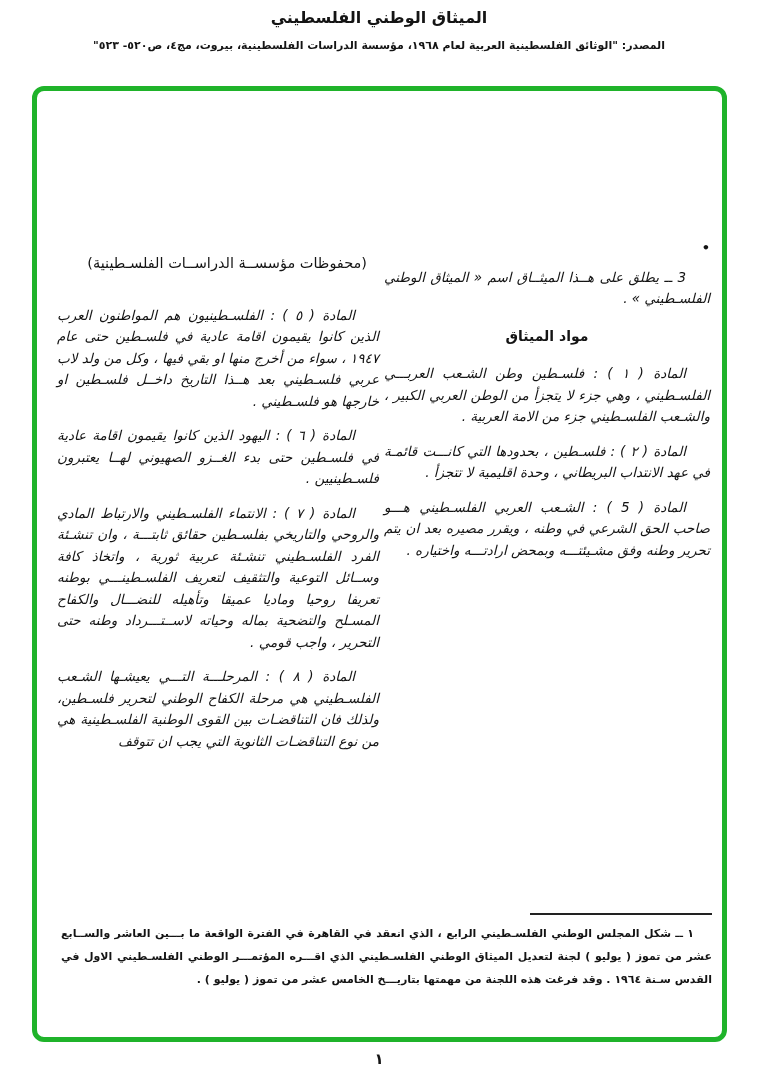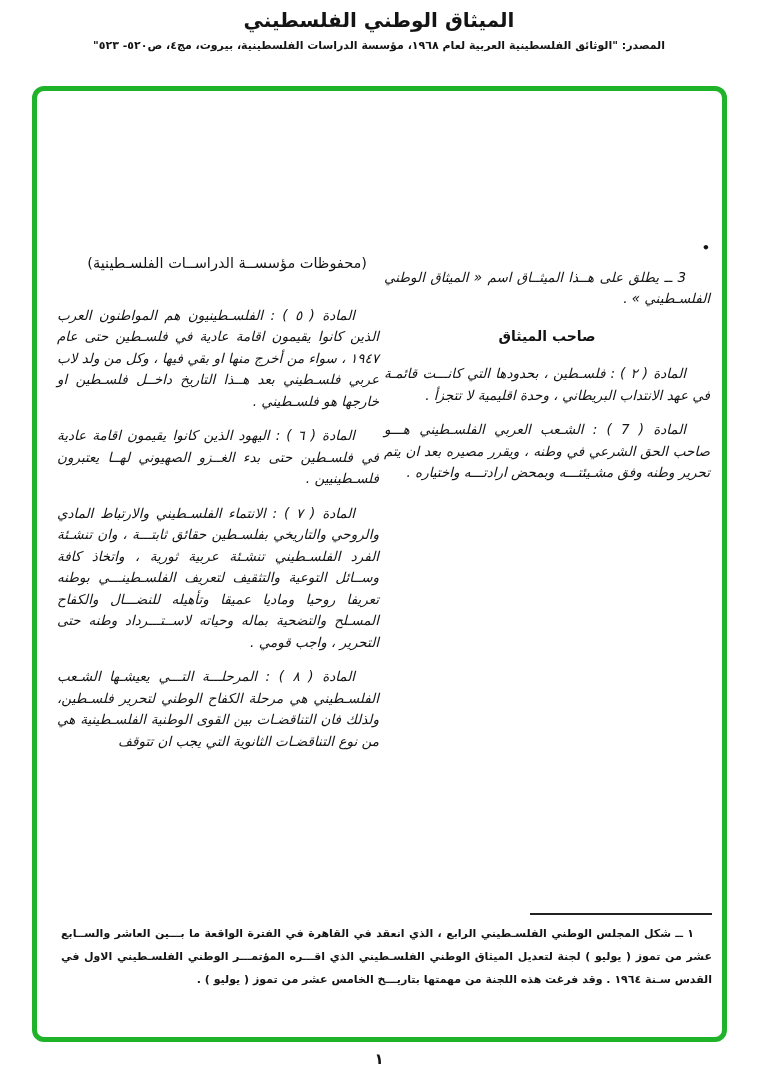--- a/index.html
+++ b/index.html
@@ -12,21 +12,21 @@
     overflow: hidden;
   }
   .page {
     position: relative;
     width: 758px; height: 1078px;
     direction: rtl;
   }
   .header-title {
     position: absolute; top: 8px; left: 0; width: 100%;
     text-align: center;
-    font-size: 20px; font-weight: bold;
+    font-size: 16px; font-weight: bold;
   }
   .source-line {
     position: absolute; top: 39px; left: 0; width: 100%;
     text-align: center;
     font-size: 11px; font-weight: bold;
     letter-spacing: 0.2px;
   }
   .green-box {
     position: absolute; left: 32px; top: 86px;
     width: 695px; height: 956px;
@@ -95,23 +95,24 @@
 
   <div class="source-line">المصدر: "الوثائق الفلسطينية العربية لعام ١٩٦٨، مؤسسة الدراسات الفلسطينية، بيروت، مج٤، ص٥٢٠- ٥٢٣"</div>
 
   <div class="green-box">
 
     <div class="col col-right">
       <div class="doc-title">
         <span class="bullet">•</span>
       </div>
       <p class="para">3 ــ يطلق على هــذا الميثــاق اسم « الميثاق الوطني الفلسـطيني » .</p>
-      <div class="section-heading">صاحب الميثاق</div>
+      <div class="section-heading">مواد الميثاق</div>
+      <p class="para">المادة ( ١ ) : فلسـطين وطن الشـعب العربـــي الفلسـطيني ، وهي جزء لا يتجزأ من الوطن العربي الكبير ، والشـعب الفلسـطيني جزء من الامة العربية .</p>
       <p class="para">المادة ( ٢ ) : فلسـطين ، بحدودها التي كانـــت قائمـة في عهد الانتداب البريطاني ، وحدة اقليمية لا تتجزأ .</p>
-      <p class="para">المادة ( 7 ) : الشـعب العربي الفلسـطيني هـــو صاحب الحق الشرعي في وطنه ، ويقرر مصيره بعد ان يتم تحرير وطنه وفق مشـيئتـــه وبمحض ارادتـــه واختياره .</p>
+      <p class="para">المادة ( 5 ) : الشـعب العربي الفلسـطيني هـــو صاحب الحق الشرعي في وطنه ، ويقرر مصيره بعد ان يتم تحرير وطنه وفق مشـيئتـــه وبمحض ارادتـــه واختياره .</p>
     </div>
 
     <div class="col col-left">
       <div class="archive-note">(محفوظات مؤسســة الدراســات الفلسـطينية)</div>
       <p class="para">المادة ( ٥ ) : الفلسـطينيون هم المواطنون العرب الذين كانوا يقيمون اقامة عادية في فلسـطين حتى عام ١٩٤٧ ، سواء من أخرج منها او بقي فيها ، وكل من ولد لاب عربي فلسـطيني بعد هــذا التاريخ داخــل فلسـطين او خارجها هو فلسـطيني .</p>
       <p class="para">المادة ( ٦ ) : اليهود الذين كانوا يقيمون اقامة عادية في فلسـطين حتى بدء الغــزو الصهيوني لهــا يعتبرون فلسـطينيين .</p>
       <p class="para">المادة ( ٧ ) : الانتماء الفلسـطيني والارتباط المادي والروحي والتاريخي بفلسـطين حقائق ثابتـــة ، وان تنشـئة الفرد الفلسـطيني تنشـئة عربية ثورية ، واتخاذ كافة وســائل التوعية والتثقيف لتعريف الفلسـطينـــي بوطنه تعريفا روحيا وماديا عميقا وتأهيله للنضـــال والكفاح المسـلح والتضحية بماله وحياته لاســتـــرداد وطنه حتى التحرير ، واجب قومي .</p>
       <p class="para">المادة ( ٨ ) : المرحلـــة التـــي يعيشـها الشـعب الفلسـطيني هي مرحلة الكفاح الوطني لتحرير فلسـطين، ولذلك فان التناقضـات بين القوى الوطنية الفلسـطينية هي من نوع التناقضـات الثانوية التي يجب ان تتوقف</p>
     </div>
 

